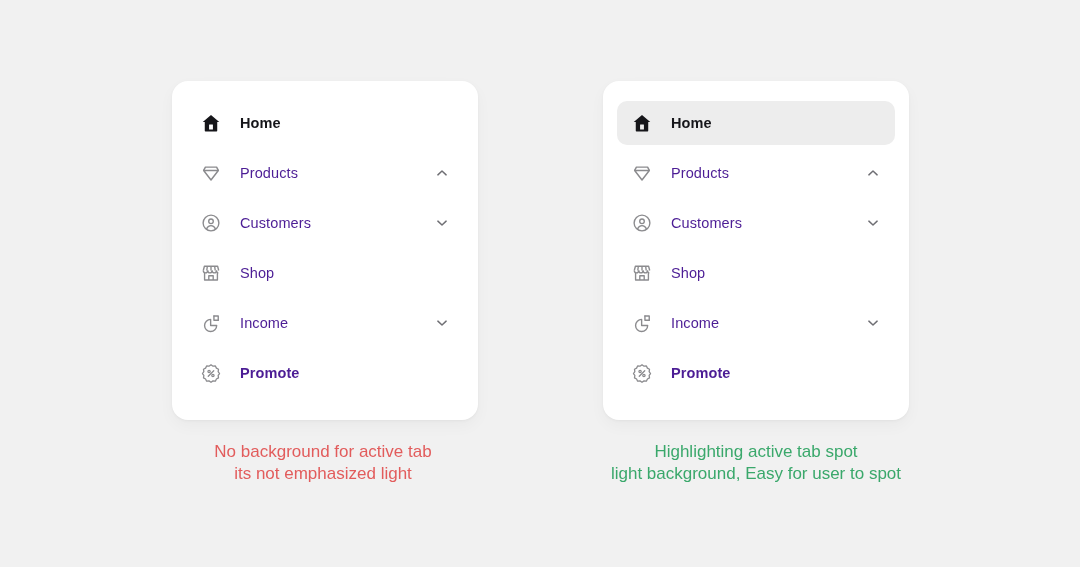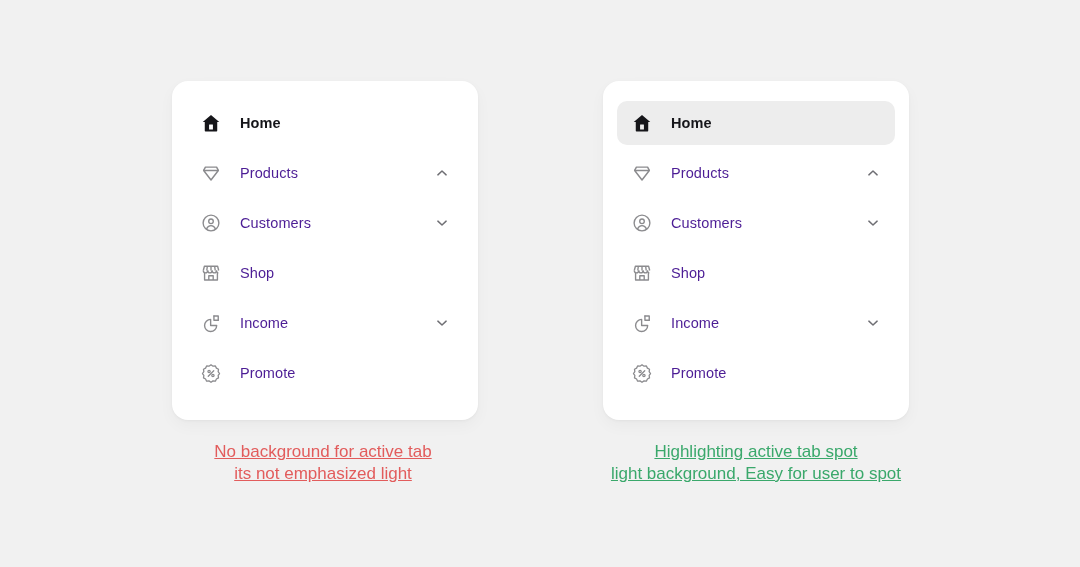--- a/index.html
+++ b/index.html
@@ -48,21 +48,21 @@
     display: flex;
     align-items: center;
     height: 44px;
     padding: 0 12px 0 14px;
     margin-bottom: 6px;
     border-radius: 10px;
     box-sizing: border-box;
     background: transparent;
     cursor: pointer;
   }
-  .nav-item:last-child { margin-bottom: 0; }
+  .nav-item:last-child { margin-bottom: 0; font-weight: bold; }
 
   .nav-item.active-plain { background: transparent; }
   .nav-item.active-pill  { background: #ededed; }
 
   .nav-icon {
     width: 22px;
     height: 22px;
     flex: 0 0 22px;
     display: flex;
     align-items: center;
@@ -99,21 +99,21 @@
   .caption {
     position: absolute;
     top: 441px;
     width: 430px;
     text-align: center;
     font-size: 17px;
     line-height: 22px;
   }
   .caption.left  { left: 108px; color: #e25c5c; }
   .caption.right { left: 541px; color: #3aa86b; }
-  .caption .ln { display: block; text-decoration: underline; }
+  .caption .ln { display: block; }
 </style>
 </head>
 <body>
 
 <div class="stage">
 
   <div class="example left">
     <div class="nav-card">
       <div class="nav-list">
 

